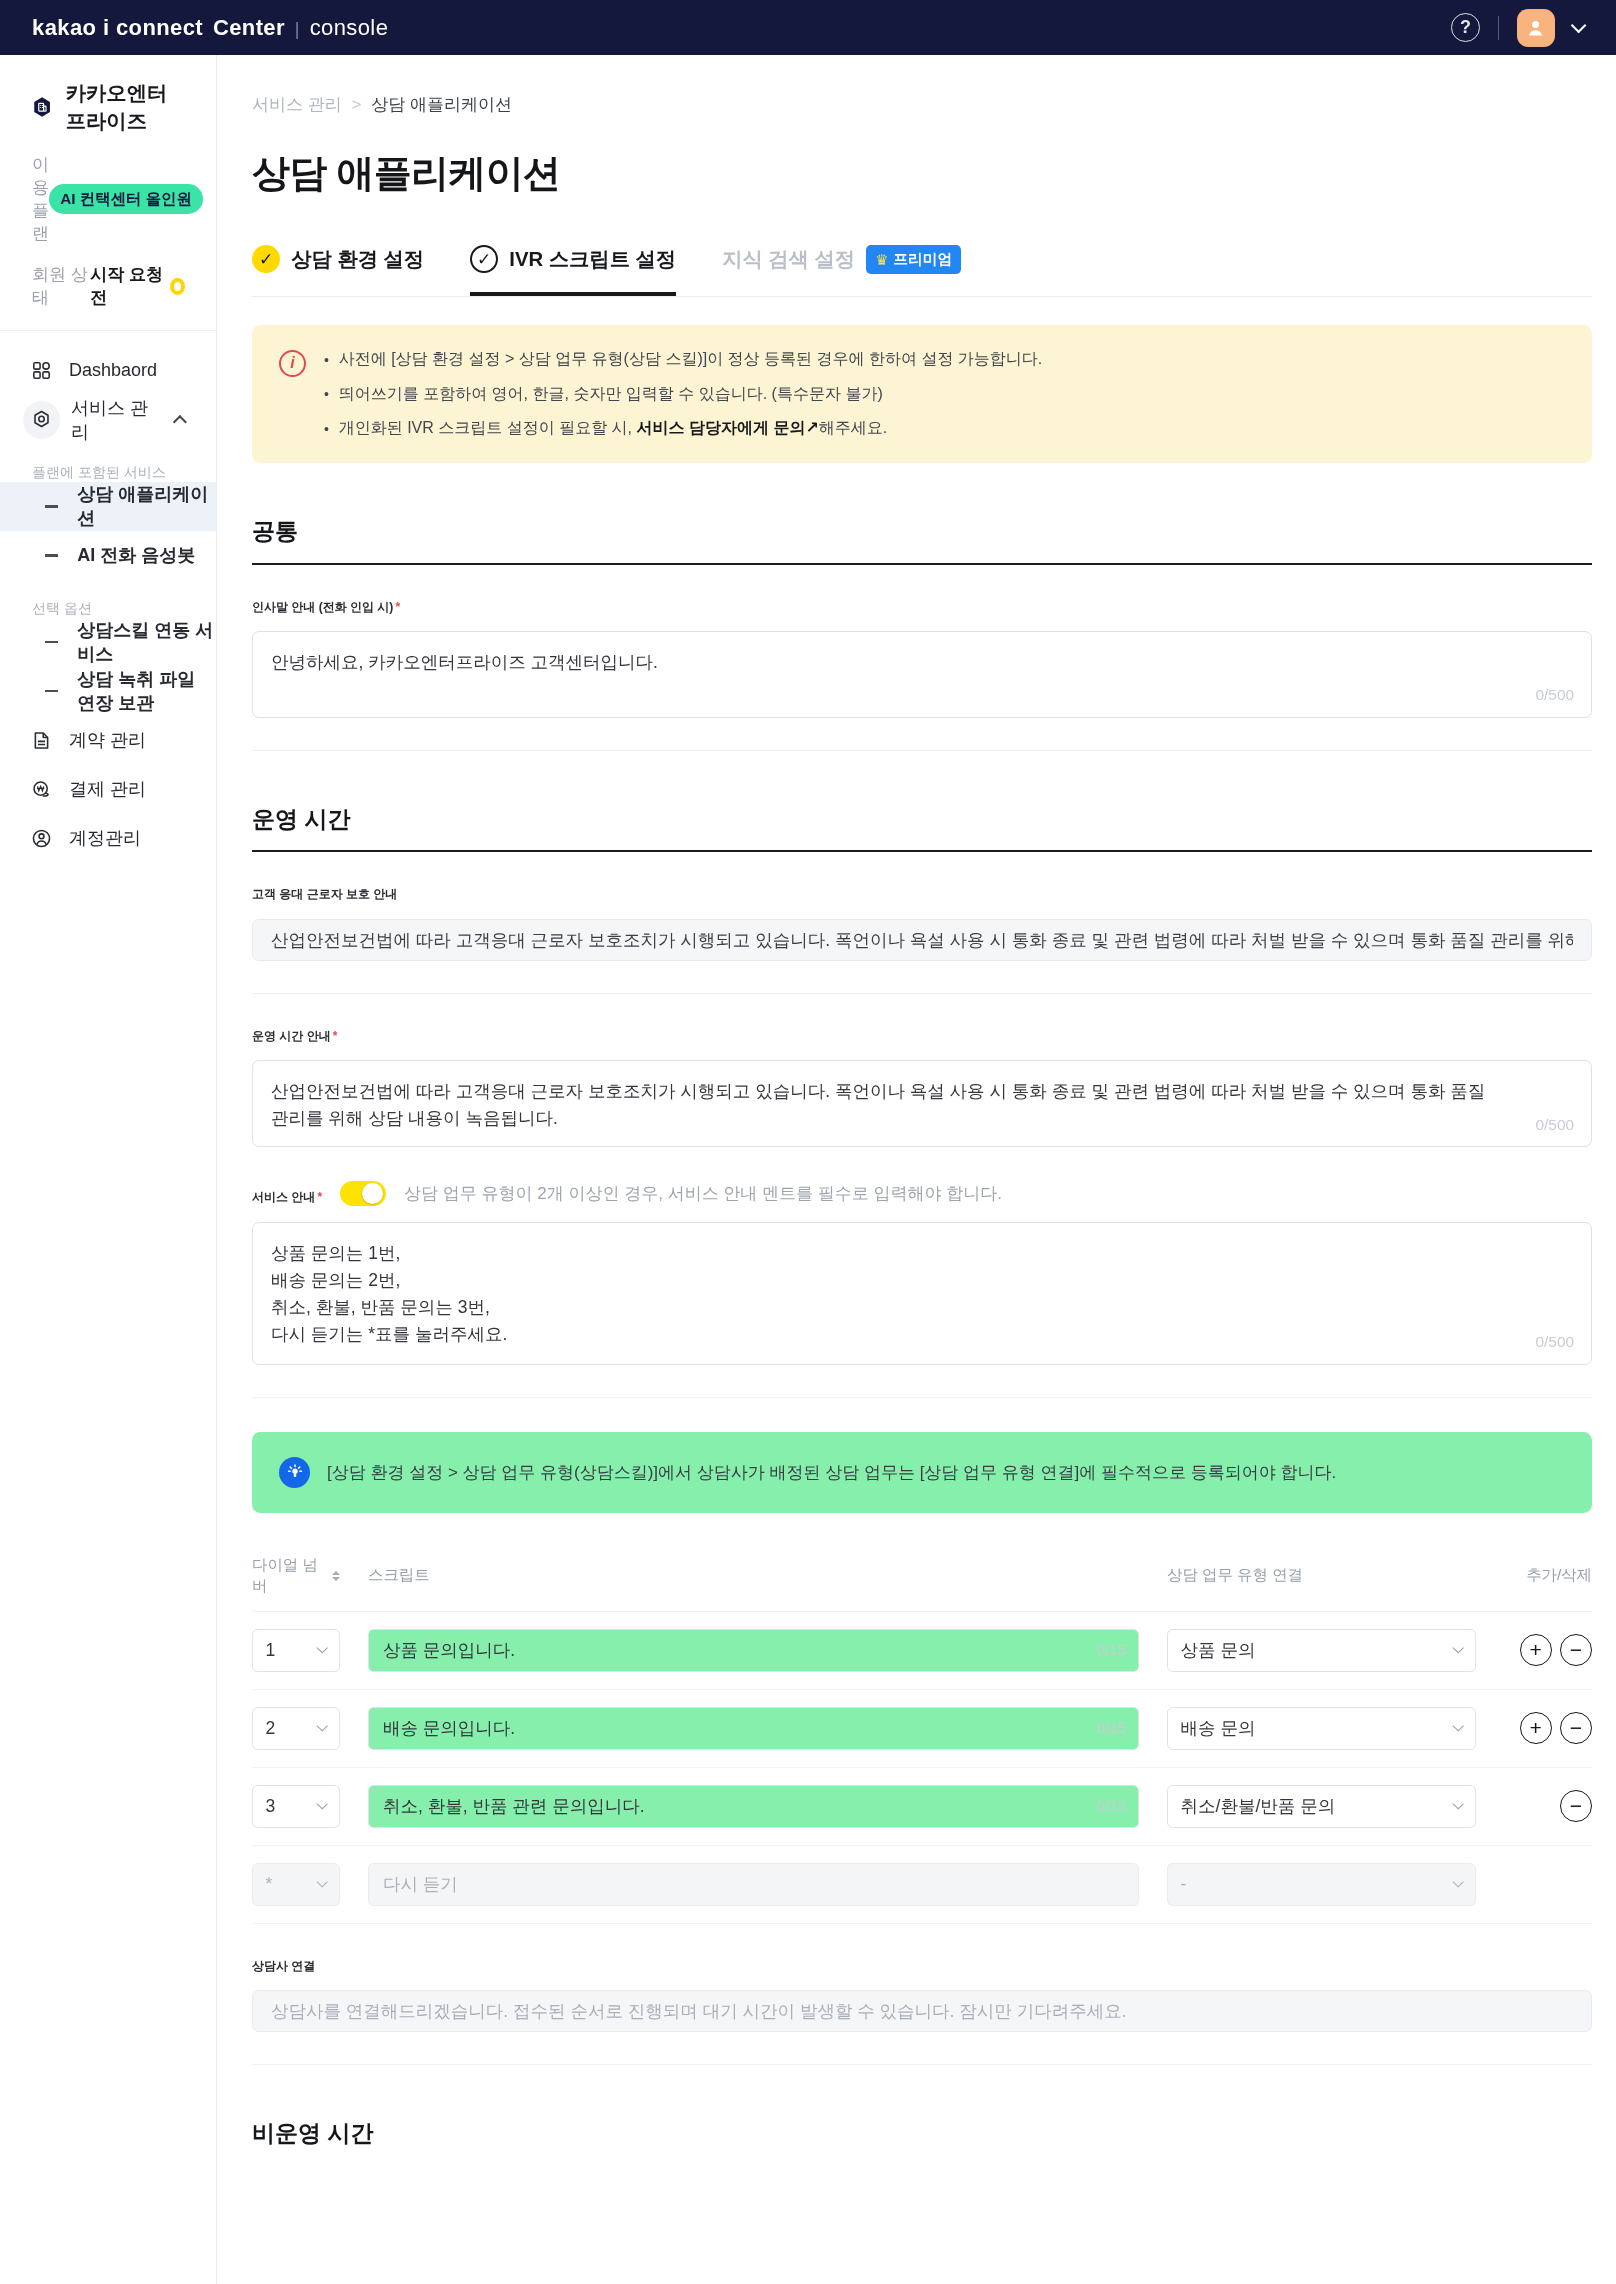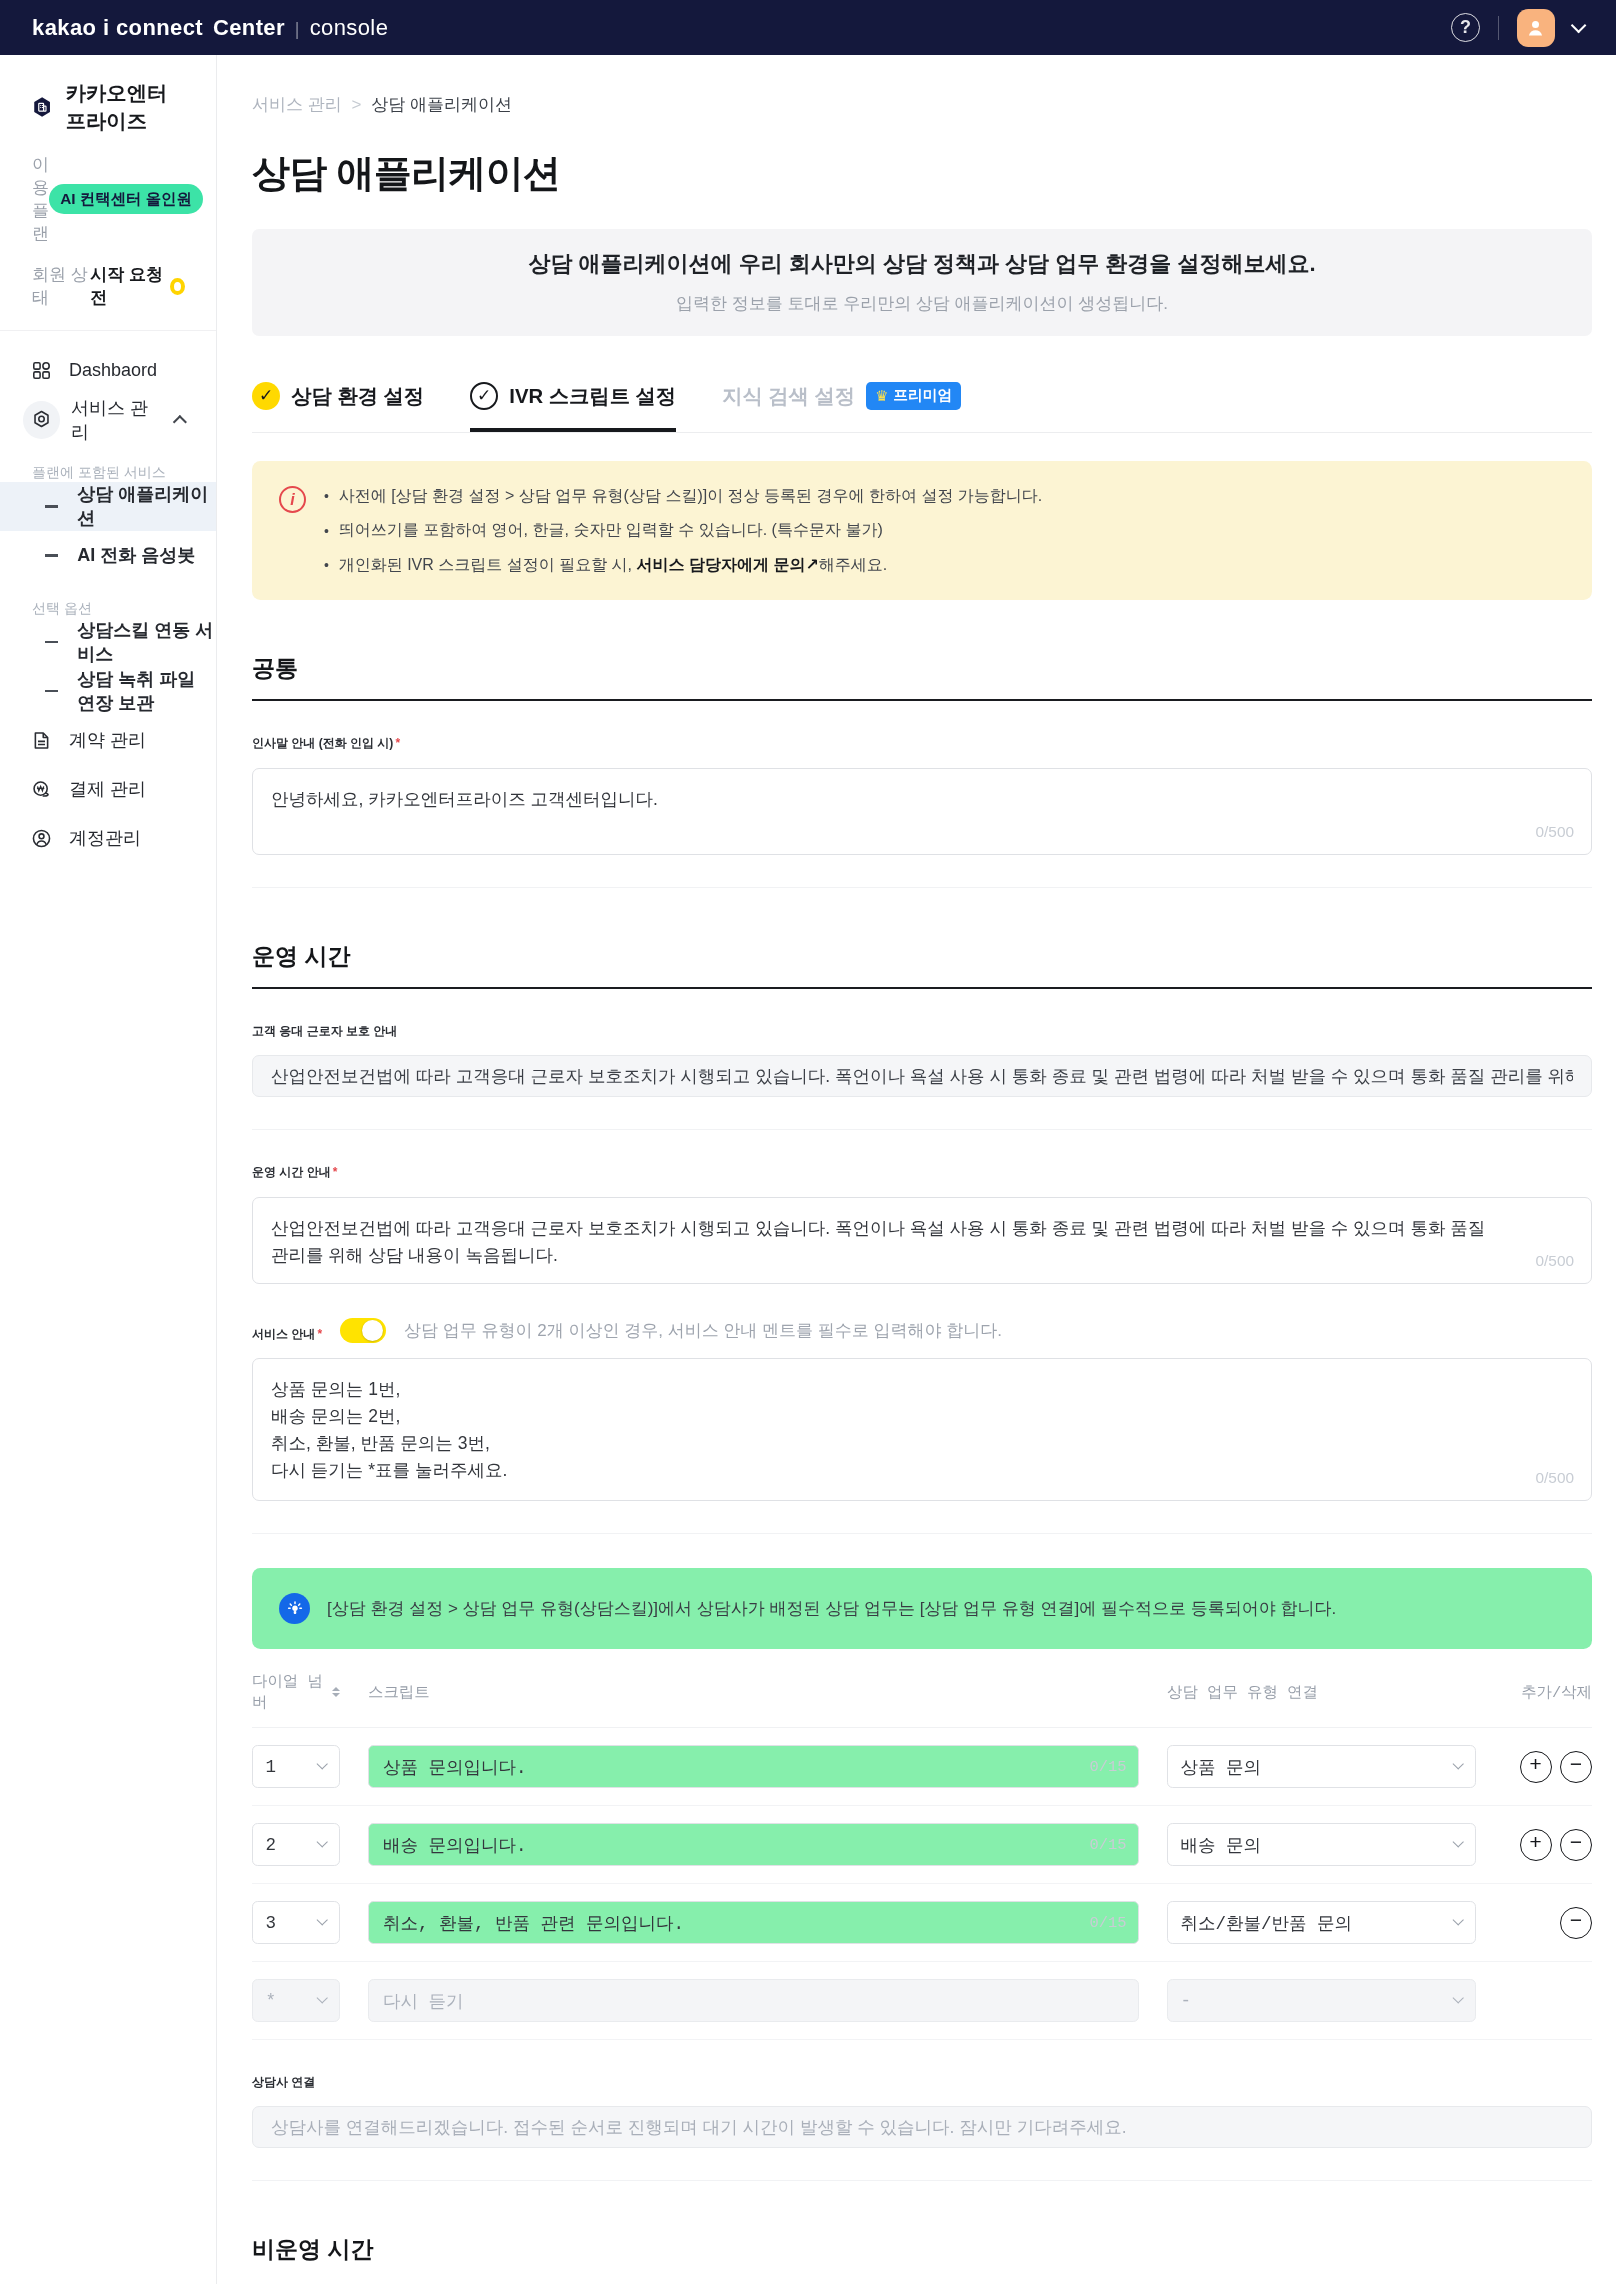--- a/index.html
+++ b/index.html
@@ -94,21 +94,21 @@
   .service-row { margin-top:34px; display:flex; align-items:center; gap:18px; }
   .toggle { width:46px; height:25px; border-radius:12.6px; background:#FFE300; position:relative; flex:0 0 46px; cursor:pointer; }
   .toggle .knob { position:absolute; top:2.1px; right:2.8px; width:21px; height:21px; border-radius:50%; background:#fff; box-shadow:0 0.7px 2.1px rgba(0,0,0,.25); }
   .helper { font-size:17px; color:#9EA4AE; }
 
   .info-blue { margin-top:34px; background:#86efac; border-radius:8.4px; padding:25px 27px; display:flex; gap:17px; align-items:center; }
   .bulb { width:31px; height:31px; border-radius:50%; background:#1468E8; display:flex; align-items:center; justify-content:center; flex:0 0 31px; }
   .info-blue-text { font-size:17px; color:#383C43; line-height:27px; }
 
   
-  .tbl { margin-top:22px;font-family:Liberation Mono, monospace; }
+  .tbl { margin-top:42px; }
   .t-head { display:flex; align-items:center; gap:28px; padding-bottom:14px; border-bottom:0.7px solid #F0F1F3; font-size:15.4px; color:#979EA9; }
   .t-row { display:flex; align-items:center; gap:28px; padding:17px 0; border-bottom:0.7px solid #F2F3F5; }
   .c-dial { width:88px; flex:0 0 88px; display:flex; align-items:center; gap:5.6px; }
   .c-script { flex:1 1 auto; position:relative; }
   .c-type { width:309px; flex:0 0 309px; }
   .c-actions { width:88px; flex:0 0 88px; display:flex; justify-content:flex-end; gap:8.4px; }
   .sort { display:inline-flex; flex-direction:column; gap:2.1px; }
   .sort i { display:block; width:0; height:0; border-left:4.2px solid transparent; border-right:4.2px solid transparent; }
   .sort .up { border-bottom:4.9px solid #A7AEB8; }
   .sort .dn { border-top:4.9px solid #A7AEB8; }
@@ -255,24 +255,20 @@
     <div class="main">
 
       <div class="breadcrumb">
         <span class="crumb-parent">서비스 관리</span>
         <span class="crumb-sep">&gt;</span>
         <span class="crumb-current">상담 애플리케이션</span>
       </div>
 
       <h1 class="page-title">상담 애플리케이션</h1>
 
-      <div class="hero">
-        <div class="hero-title">상담 애플리케이션에 우리 회사만의 상담 정책과 상담 업무 환경을 설정해보세요.</div>
-        <div class="hero-sub">입력한 정보를 토대로 우리만의 상담 애플리케이션이 생성됩니다.</div>
-      </div>
 
       <div class="tabs">
         <div class="tab">
           <span class="chk filled">✓</span>
           <span>상담 환경 설정</span>
         </div>
         <div class="tab active">
           <span class="chk outline">✓</span>
           <span>IVR 스크립트 설정</span>
         </div>

